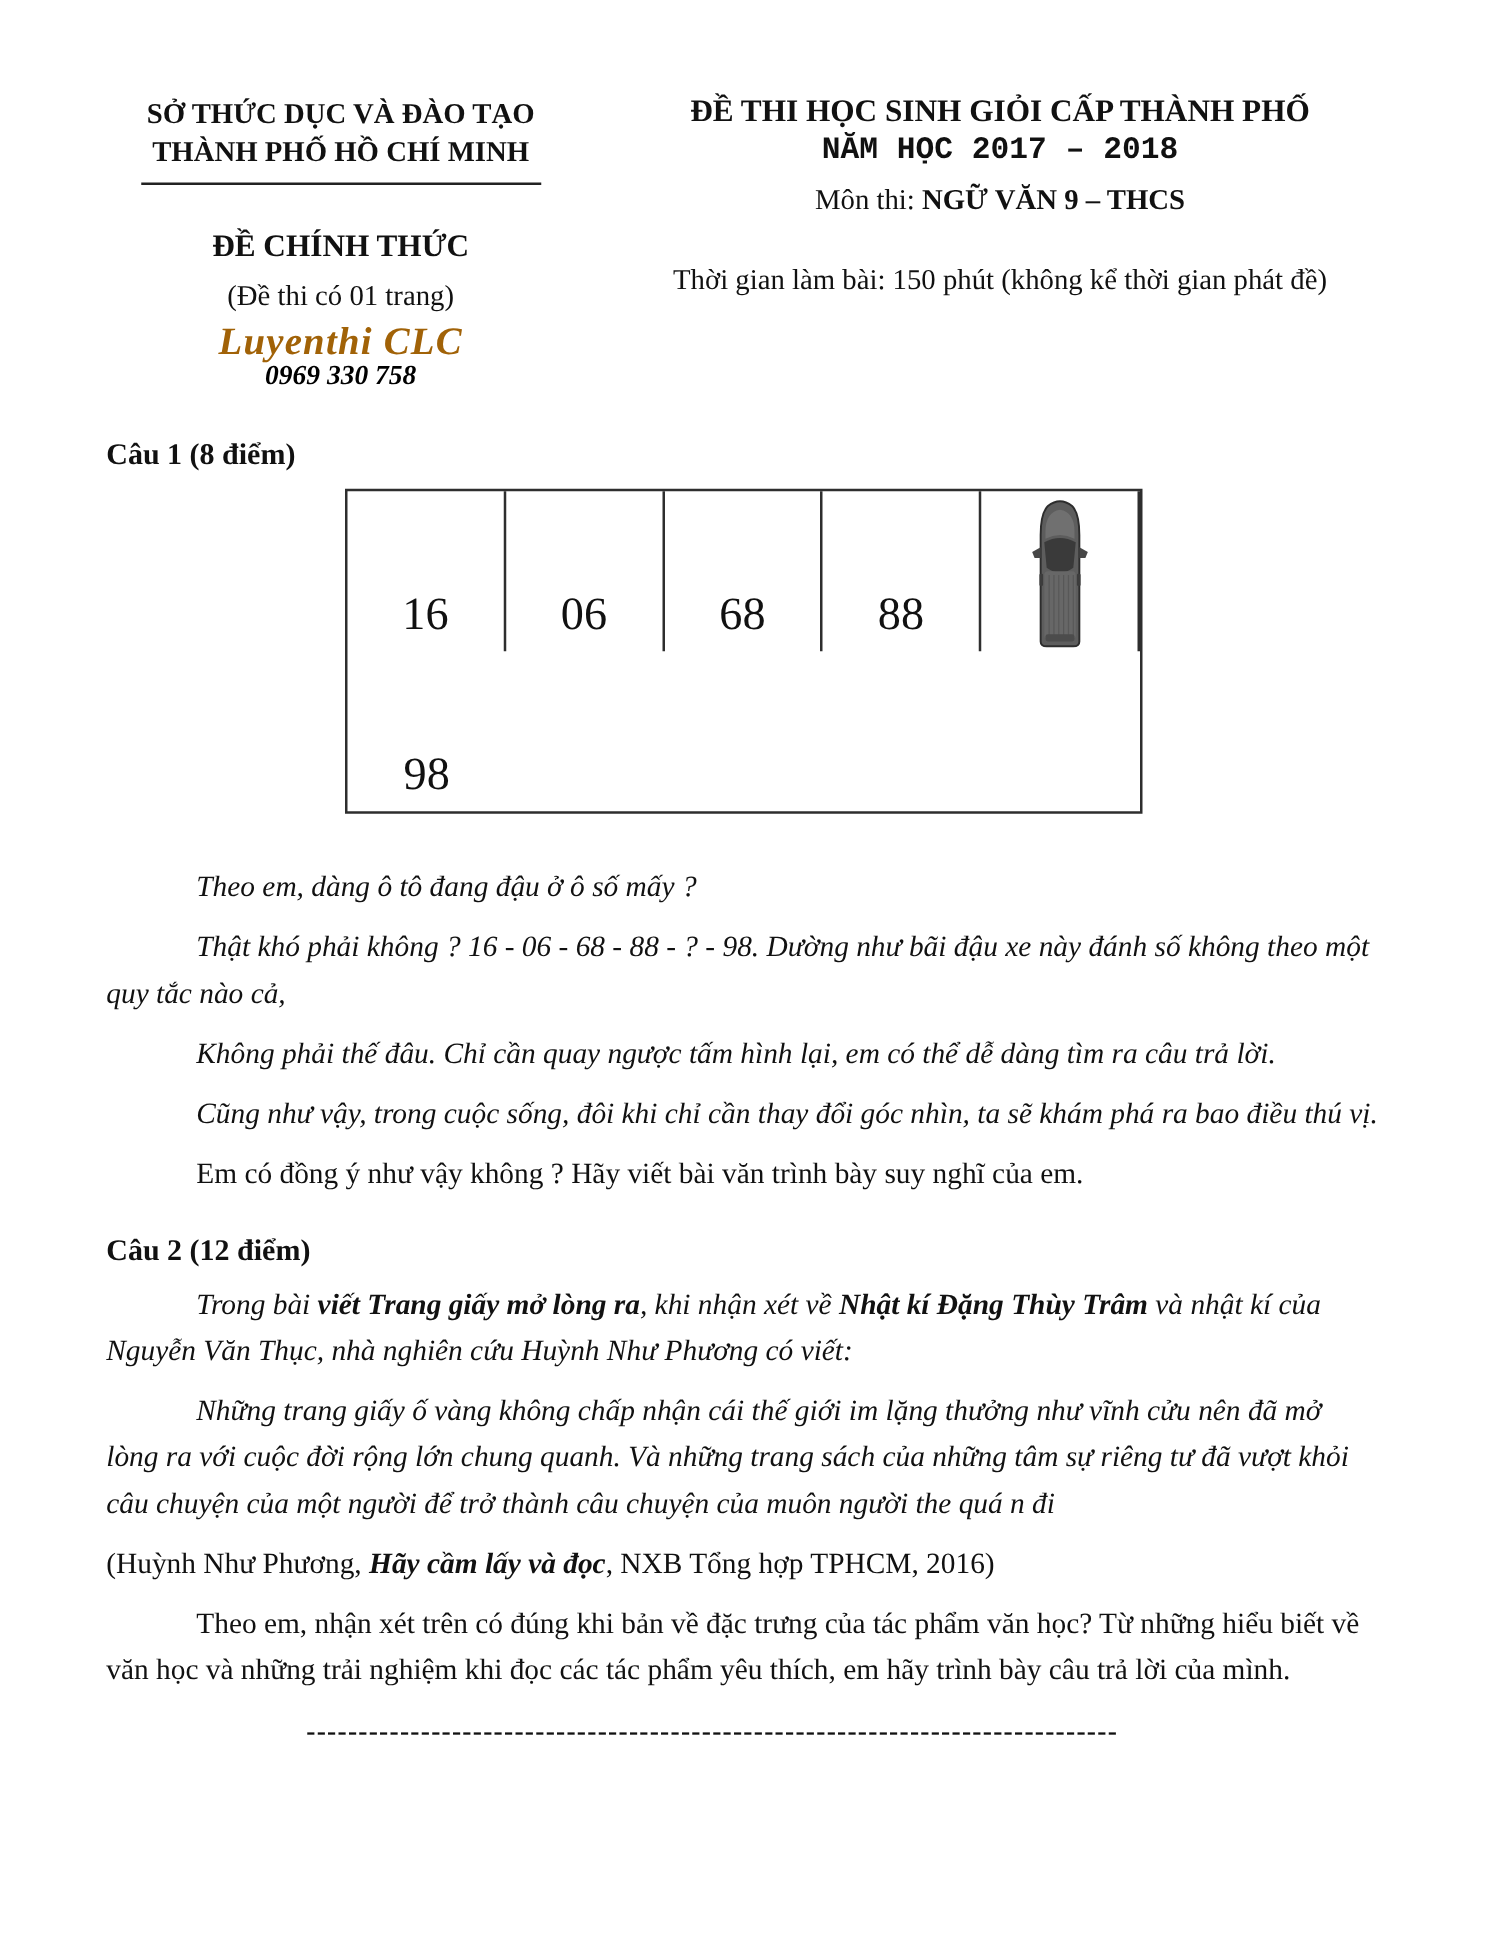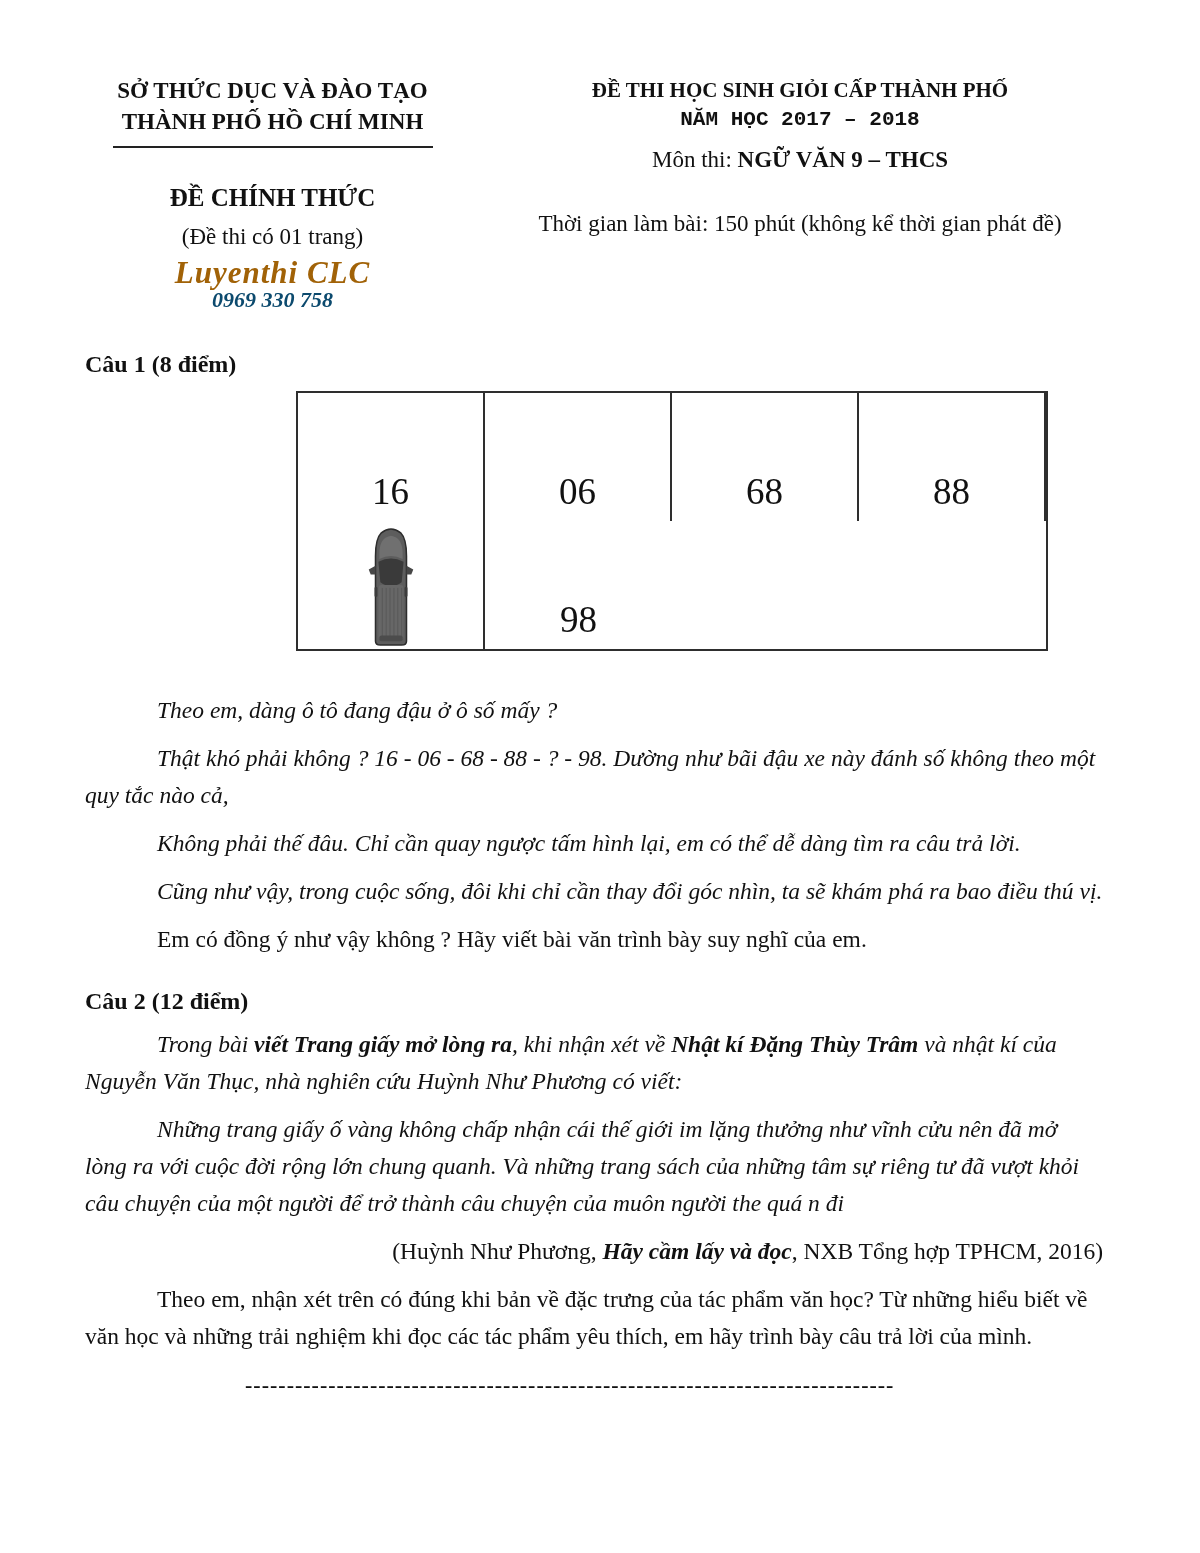--- a/index.html
+++ b/index.html
@@ -14,74 +14,74 @@
   
   .header-left{position:absolute;left:85px;top:75px;width:375px;text-align:center;}
   .dept-line{font-weight:bold;font-size:23px;line-height:31px;}
   .dept-rule{width:320px;margin:9px auto 0;border-bottom:2px solid #222;height:0;}
   .exam-type{margin-top:36px;font-weight:bold;font-size:25px;}
   .page-note{margin-top:12px;font-size:23px;}
   .logo-text{margin-top:8px;font-size:31px;font-weight:bold;font-style:italic;letter-spacing:1px;line-height:30px;}
   .logo-phone{font-size:22px;font-weight:bold;font-style:italic;line-height:24px;}
 
   .header-right{position:absolute;left:490px;top:75px;width:620px;text-align:center;}
-  .title-line{font-weight:bold;font-size:21px;line-height:30px;}
+  .title-line{font-weight:bold;font-size:25px;line-height:30px;}
   .title-line2{font-family:Liberation Mono, monospace;}
   .subject-line{margin-top:12px;font-size:23px;}
   .subject-line b{font-weight:bold;}
   .duration-line{margin-top:38px;font-size:23px;}
 
   
   .q-heading{position:absolute;left:85px;font-weight:bold;font-size:24px;}
   .q1-heading{top:351px;}
   .q2-heading{top:988px;}
 
   
   .parking{
-    position:absolute;left:296px;top:391px;
-    width:752px;height:260px;
-    display:grid;grid-template-columns:repeat(4,1fr);
+    position:absolute;left:276px;top:391px;
+    width:638px;height:260px;
+    display:grid;grid-template-columns:repeat(5,1fr);
     border:2px solid #2e2e2e;box-sizing:border-box;
   }
   .parking-cell{
     position:relative;
     border-right:2px solid #2e2e2e;
     display:flex;align-items:flex-end;justify-content:center;
     padding-bottom:8px;box-sizing:border-box;
     font-size:37px;
   }
   .parking-cell:last-child{border-right:none;}
   .car{position:absolute;bottom:2px;left:50%;transform:translateX(-50%);width:50px;height:120px;}
 
   
   .q1-body{position:absolute;left:85px;top:692px;width:1018px;font-size:23.5px;line-height:37px;}
   .q2-body{position:absolute;left:85px;top:1026px;width:1018px;font-size:23.5px;line-height:37px;}
   .para{margin:0 0 11px 0;text-indent:72px;}
   .italic{font-style:italic;}
-  .attribution{text-align:right;text-indent:0;margin:3px 0 11px 0;}
+  .attribution{text-align:left;text-indent:0;margin:3px 0 11px 0;}
 
   .divider{
     position:absolute;left:245px;top:1372px;width:680px;
     font-size:22px;font-weight:bold;letter-spacing:1px;
     white-space:nowrap;overflow:hidden;
   }
 </style>
 </head>
 <body>
 
 <div class="page">
 
   <div class="header-left">
     <div class="dept-line">SỞ THỨC DỤC VÀ ĐÀO TẠO</div>
     <div class="dept-line">THÀNH PHỐ HỒ CHÍ MINH</div>
     <div class="dept-rule"></div>
     <div class="exam-type">ĐỀ CHÍNH THỨC</div>
     <div class="page-note">(Đề thi có 01 trang)</div>
     <div class="logo-text" style="color: #a16207;">Luyenthi CLC</div>
-    <div class="logo-phone" style="color: #0c4a6e;">0969 330 758</div>
+    <div class="logo-phone" style="color: #000000;">0969 330 758</div>
   </div>
 
   <div class="header-right">
     <div class="title-line">ĐỀ THI HỌC SINH GIỎI CẤP THÀNH PHỐ</div>
     <div class="title-line title-line2">NĂM HỌC 2017 – 2018</div>
     <div class="subject-line">
       <span>Môn thi: </span><b>NGỮ VĂN 9 – THCS</b>
     </div>
     <div class="duration-line">Thời gian làm bài: 150 phút (không kể thời gian phát đề)</div>
   </div>

